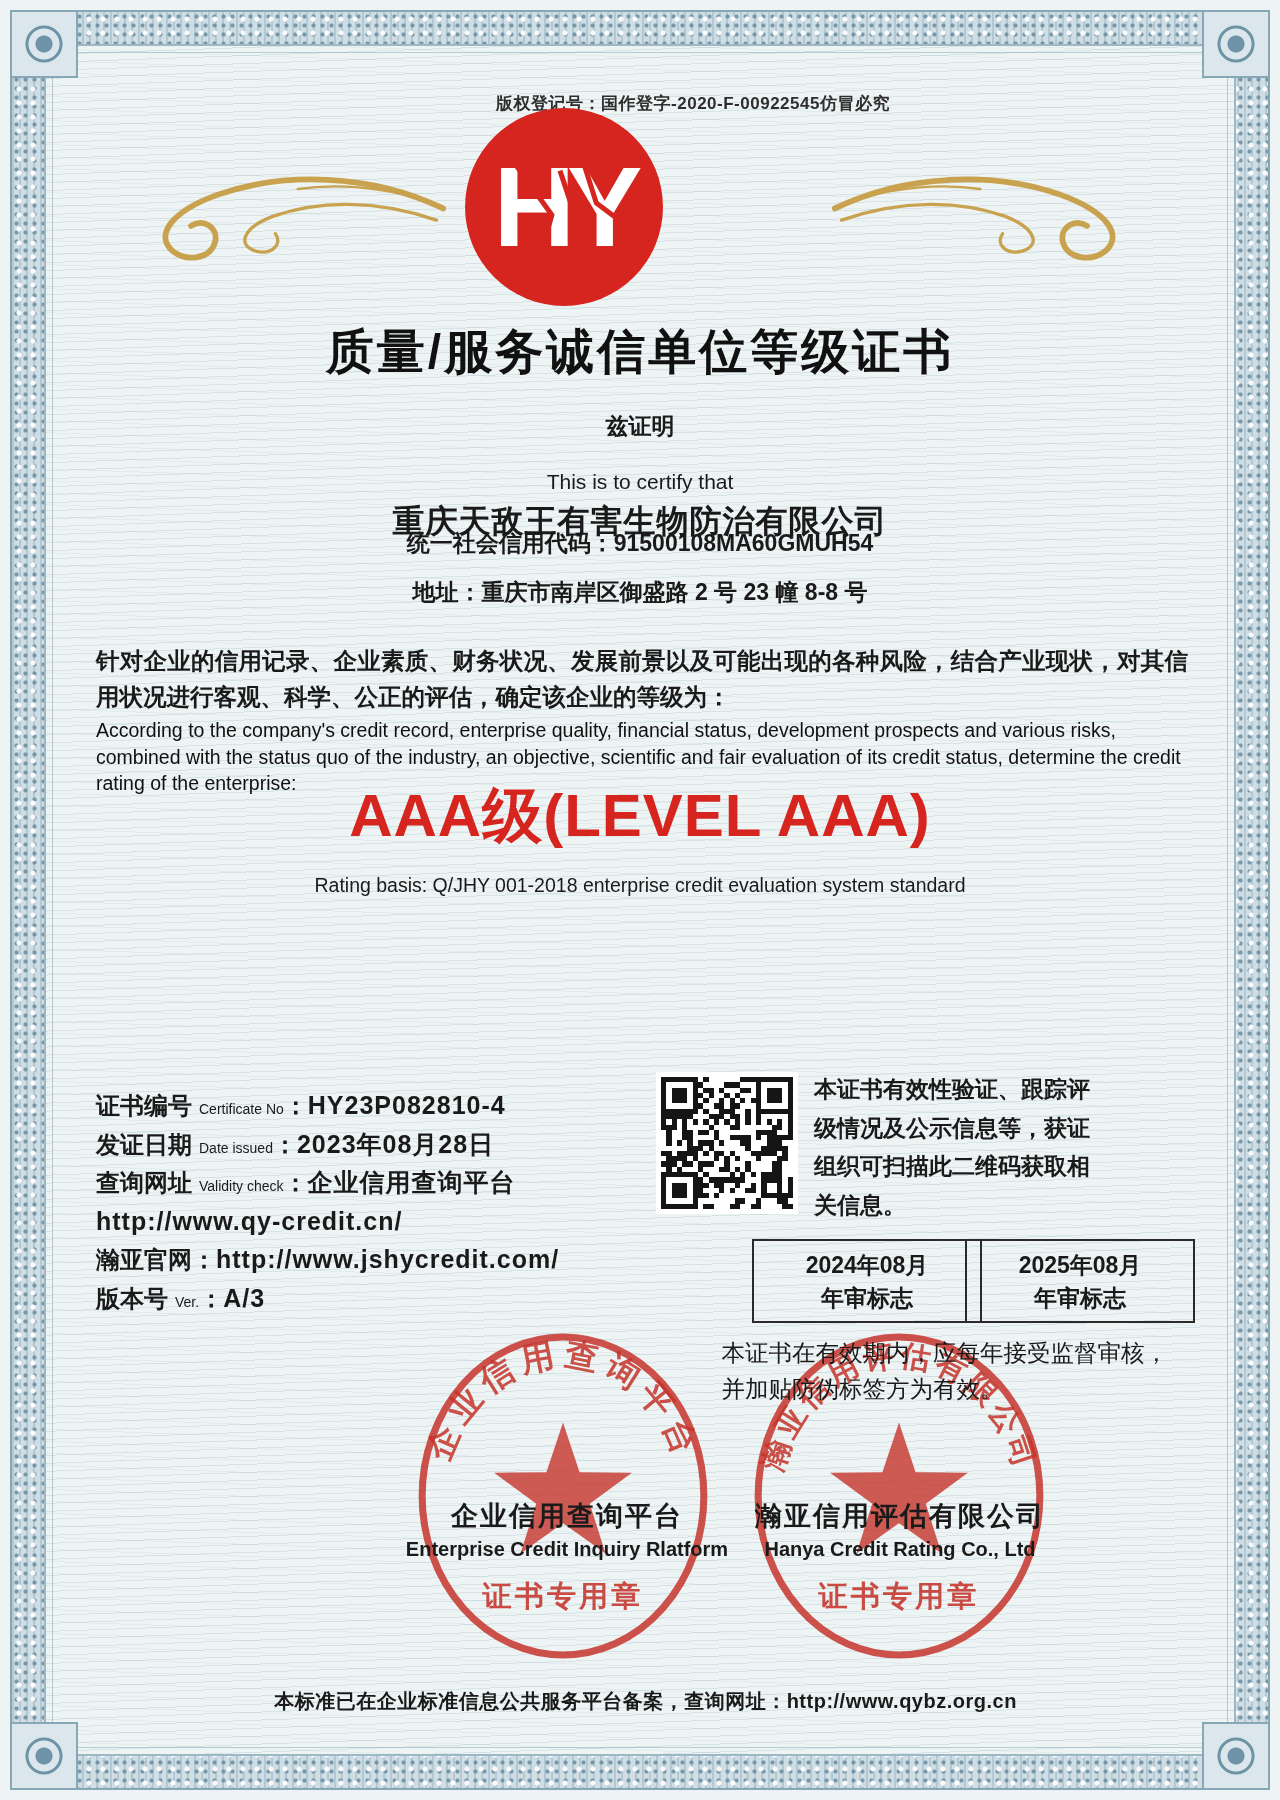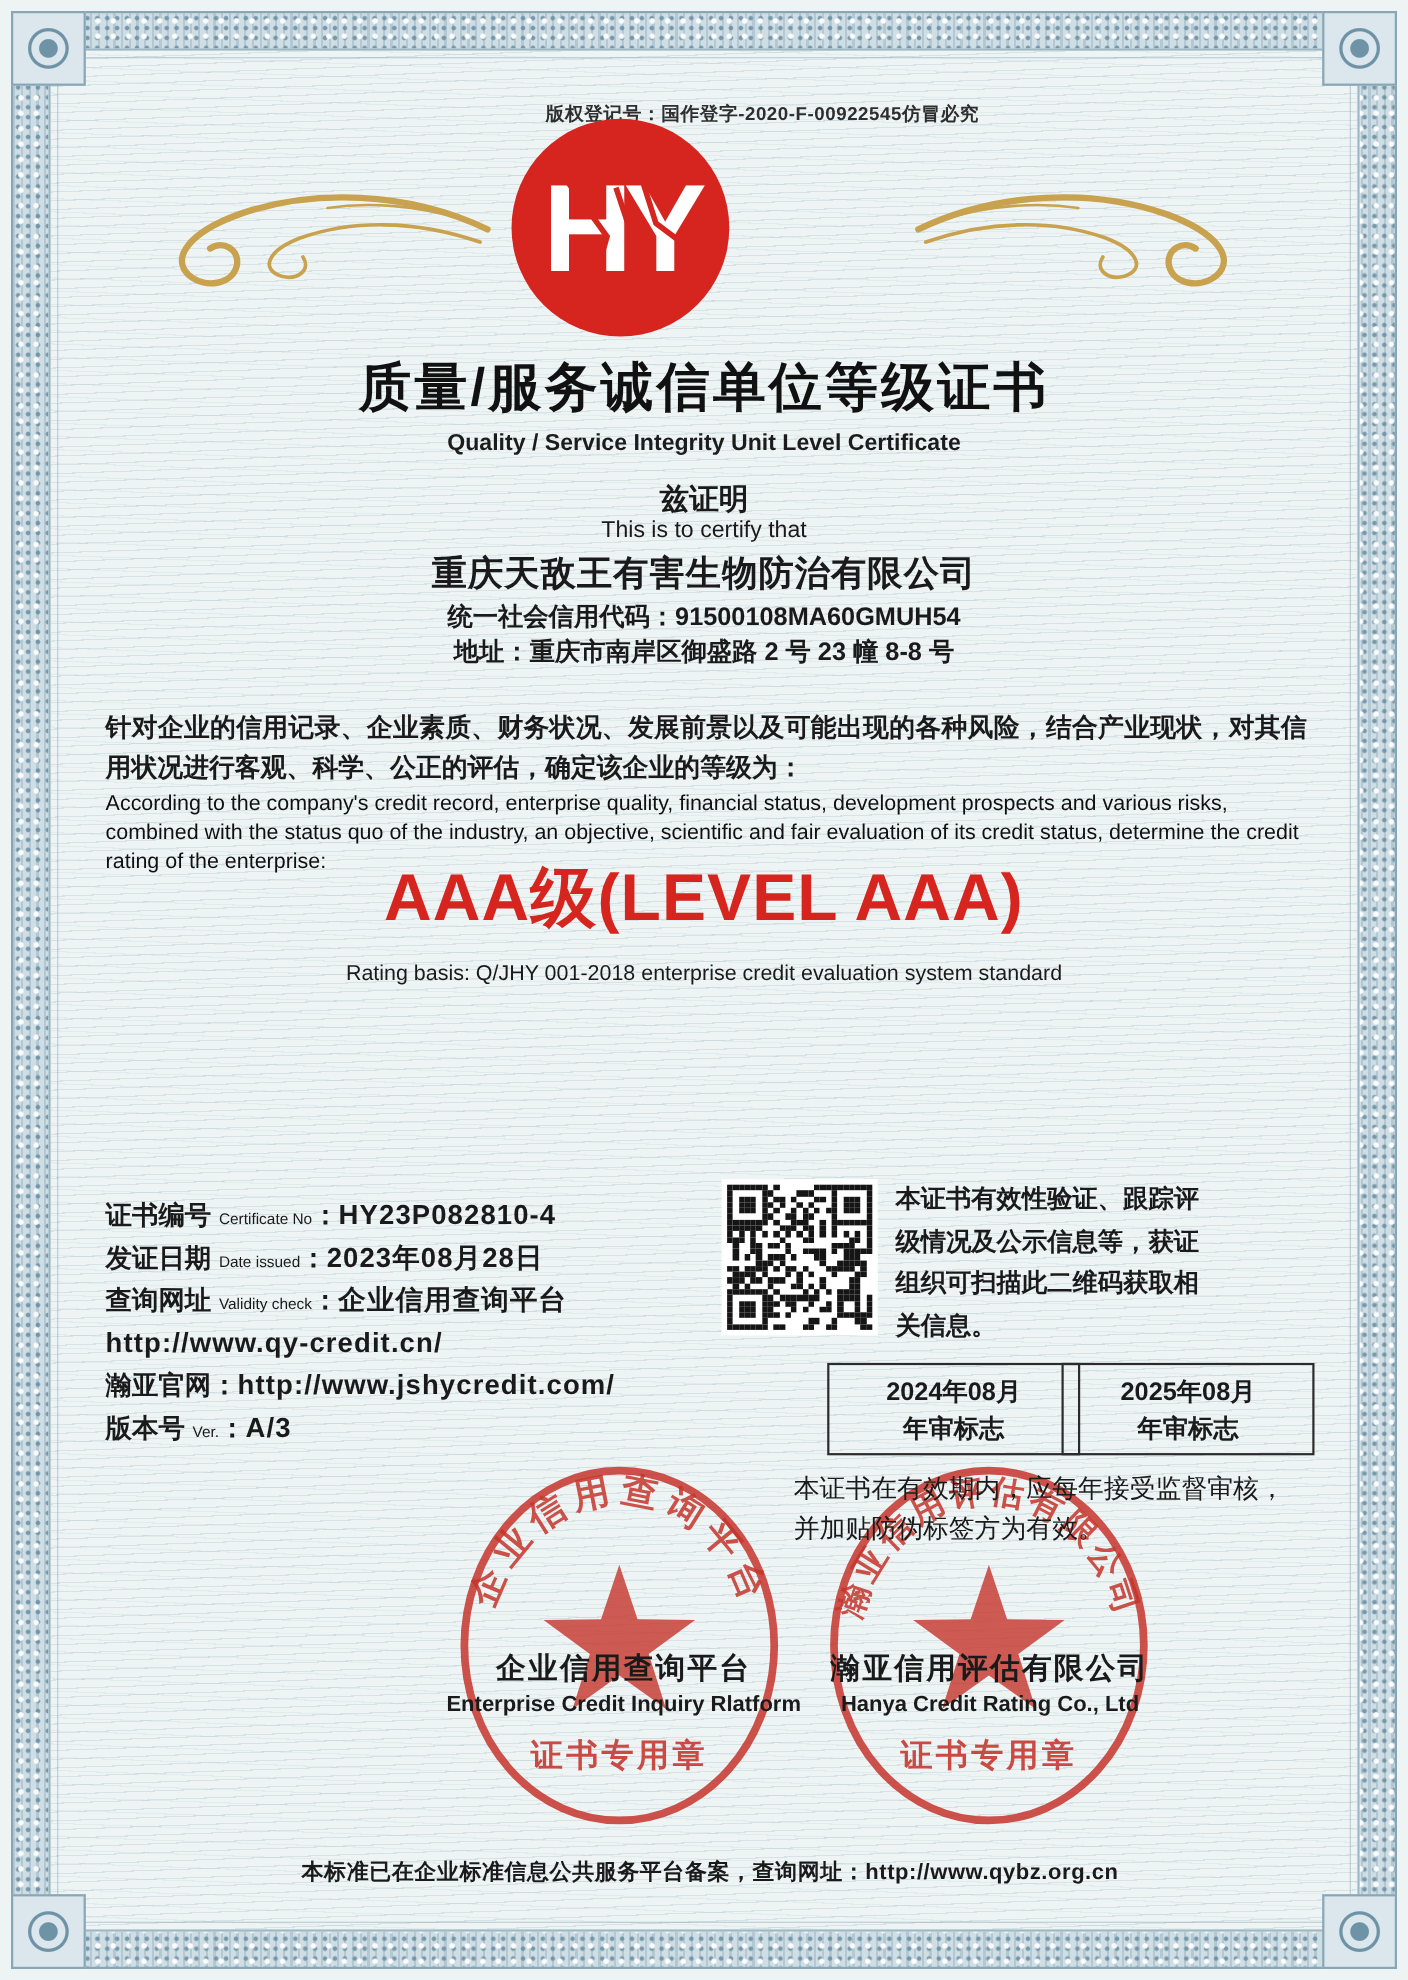--- a/index.html
+++ b/index.html
@@ -25,24 +25,24 @@
   .corner.bl{bottom:10px;left:10px}.corner.br{bottom:10px;right:10px}
   
   .abs{position:absolute;z-index:3;}
   .ctr{left:0;right:0;text-align:center;}
   .copyright{top:92px;padding-left:106px;font-size:17px;font-weight:600;color:#2e2e2e;letter-spacing:.5px;}
   .logo{left:463px;top:106px;width:202px;height:202px;}
   .flourish{top:168px;width:320px;height:110px;}
   .flourish.fl{left:128px;} .flourish.fr{left:830px;transform:scaleX(-1);}
   .title-zh{top:320px;font-size:48px;font-weight:700;letter-spacing:3px;color:#111;}
   .title-en{top:391px;font-size:21px;font-weight:600;color:#1c1c1c;}
-  .certify-zh{top:436px;font-size:27px;font-weight:600;}
+  .certify-zh{top:411px;font-size:23px;font-weight:600;}
   .certify-en{top:470px;font-size:21px;}
   .company{top:500px;font-size:32px;font-weight:800;letter-spacing:1px;}
-  .credit-code{top:545px;font-size:23px;font-weight:600;}
+  .credit-code{top:528px;font-size:23px;font-weight:600;}
   .address{top:577px;font-size:23px;font-weight:600;}
   .para-zh{left:96px;top:643px;width:1092px;font-size:23.5px;line-height:36px;font-weight:600;text-align:justify;}
   .para-en{left:96px;top:717px;width:1096px;font-size:19.5px;line-height:26.5px;color:#101010;}
   .level{top:776px;font-size:60px;font-weight:900;letter-spacing:1px;}
   .basis-zh{top:849px;font-size:21px;font-weight:600;}
   .basis-en{top:874px;font-size:19.5px;}
   
   .details{left:96px;top:1088px;width:560px;}
   .d-row{line-height:34.5px;white-space:nowrap;}
   .d-zh{font-size:24px;font-weight:600;}
@@ -104,21 +104,20 @@
     <circle cx="100" cy="100" r="98" fill="#d6251f"></circle>
     <text x="100" y="139" text-anchor="middle" font-size="112" font-weight="900" fill="#ffffff" letter-spacing="-8" font-family="Liberation Sans, sans-serif">HY</text>
     <g stroke="#d6251f" stroke-width="5" fill="none">
       <path d="M52,58 L88,108 L76,150"></path>
       <path d="M118,52 L132,96 L164,120"></path>
       <path d="M96,64 L112,112"></path>
     </g>
   </svg>
 
   <div class="abs ctr title-zh">质量/服务诚信单位等级证书</div>
-  <div class="abs ctr title-en">Quality / Service Integrity Unit Level Certificate</div>
   <div class="abs ctr certify-zh">兹证明</div>
   <div class="abs ctr certify-en">This is to certify that</div>
   <div class="abs ctr company">重庆天敌王有害生物防治有限公司</div>
   <div class="abs ctr credit-code">统一社会信用代码：91500108MA60GMUH54</div>
   <div class="abs ctr address">地址：重庆市南岸区御盛路 2 号 23 幢 8-8 号</div>
 
   <div class="abs para-zh">针对企业的信用记录、企业素质、财务状况、发展前景以及可能出现的各种风险，结合产业现状，对其信用状况进行客观、科学、公正的评估，确定该企业的等级为：</div>
   <div class="abs para-en">According to the company's credit record, enterprise quality, financial status, development prospects and various risks, combined with the status quo of the industry, an objective, scientific and fair evaluation of its credit status, determine the credit rating of the enterprise:</div>
   <div class="abs ctr level" style="color:#d6251f">AAA级(LEVEL AAA)</div>
   <div class="abs ctr basis-en">Rating basis: Q/JHY 001-2018 enterprise credit evaluation system standard</div>

